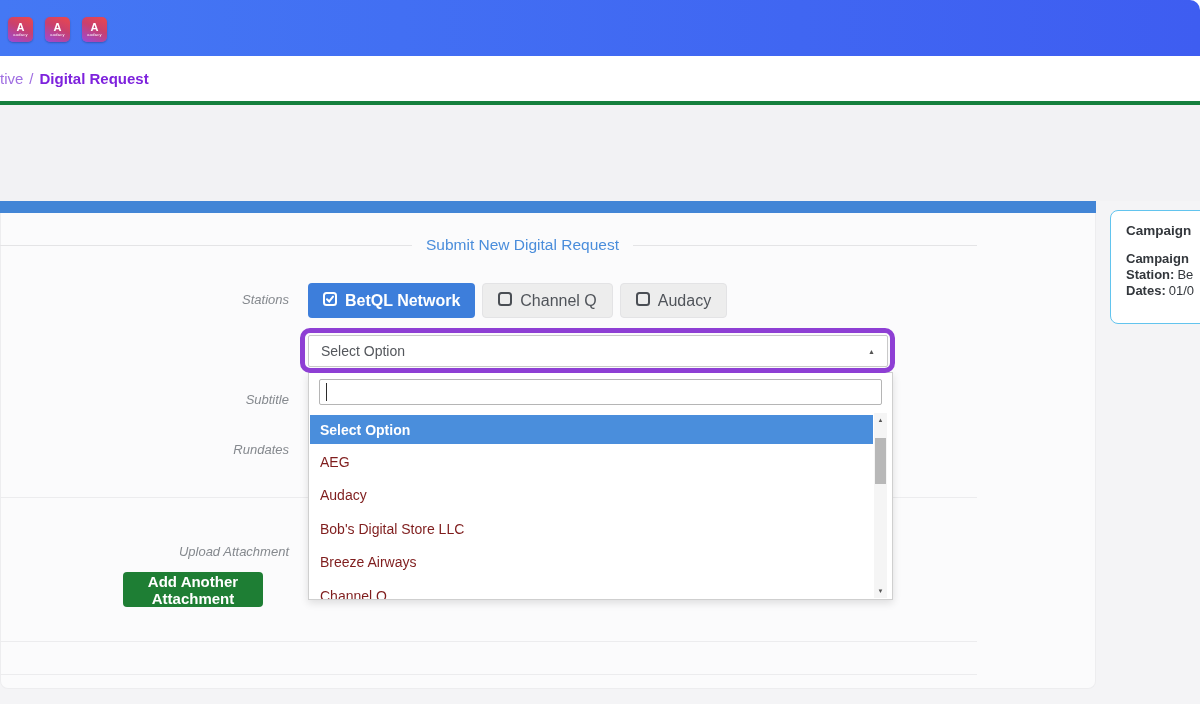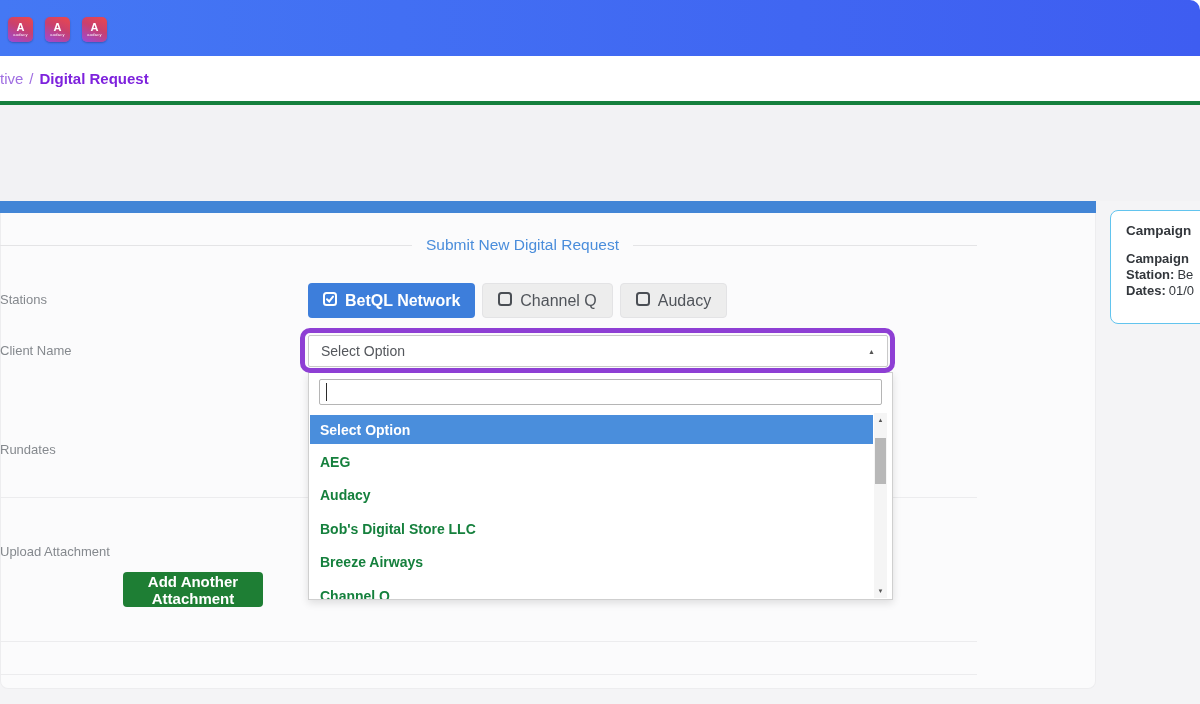--- a/index.html
+++ b/index.html
@@ -37,21 +37,21 @@
   .card-accent { position:absolute; top:201px; left:0; width:1096px; height:12px; background:#4285d6; }
 
   
   .legend-row { position:absolute; left:0; top:236px; width:977px; height:18px; display:flex; align-items:center; }
   .legend-line { height:1px; background:#e4e4e6; }
   .ll { width:412px; margin-right:14px; }
   .lr { flex:1; margin-left:14px; }
   .form-heading { font-size:15.5px; font-weight:500; color:#4a8ddb; white-space:nowrap; }
 
   
-  .flabel { position:absolute; left:0; width:289px; font-size:13px; color:#85898e; }
+  .flabel { position:absolute; left:0; width:289px; text-align:right; font-size:13px; color:#85898e;font-style:italic; }
   .lbl-stations { top:292px; } .lbl-client { top:343px; } .lbl-subtitle { top:392px; }
   .lbl-rundates { top:442px; } .lbl-upload { top:544px; }
 
   
   .station-group { position:absolute; left:308px; top:283px; height:35px; display:flex; gap:7px; }
   .station-btn { display:inline-flex; align-items:center; gap:8px; height:35px; padding:0 15px;
                  border-radius:4px; font-size:16px; cursor:pointer; white-space:nowrap; }
   .station-btn.active { background:#3d7edb; color:#fff; font-weight:600; }
   .station-btn.inactive { background:#ededed; color:#50545a; border:1px solid #e3e3e5; }
 
@@ -65,21 +65,21 @@
                      border:5px solid #8e3fd4; border-radius:10px; z-index:8; pointer-events:none; }
 
   
   .dropdown-panel { position:absolute; left:308px; top:372px; width:585px; height:228px; background:#fff;
                     border:1px solid #cfcfcf; box-shadow:0 3px 8px rgba(0,0,0,.12); z-index:5; overflow:hidden; }
   .dd-search { position:absolute; left:10px; top:6px; width:563px; height:26px;
                border:1px solid #b5b5b5; border-radius:2px; padding-left:6px; font-size:13px;
                font-family:"Liberation Sans", sans-serif; outline:none; }
   .dd-caret { position:absolute; left:17px; top:10px; width:1px; height:18px; background:#2b2b2b; }
   .opt { position:absolute; left:1px; right:19px; display:flex; align-items:center; padding-left:10px;
-         font-size:14px; color:#15803d; height:32px; cursor:pointer;font-weight:bold; }
+         font-size:14px; color:#7f1d1d; height:32px; cursor:pointer; }
   .opt.highlight { background:#4a8edc; color:#fff; font-weight:600; top:42px; height:29px; }
   .opt-1 { top:73px; } .opt-2 { top:106px; } .opt-3 { top:140px; } .opt-4 { top:173px; } .opt-5 { top:207px; }
 
   
   .dd-scroll { position:absolute; right:5px; top:40px; bottom:1px; width:13px; background:#f5f5f5; }
   .dd-scroll-btn { position:absolute; left:0; width:13px; height:14px; display:flex; align-items:center;
                    justify-content:center; font-size:6px; color:#555; cursor:pointer; }
   .dd-up { top:0; } .dd-down { bottom:0; }
   .dd-thumb { position:absolute; left:1px; top:25px; width:11px; height:46px; background:#b8b8b8; cursor:pointer; }
 
@@ -135,21 +135,21 @@
   <div class="main-card"></div>
   <div class="card-accent"></div>
 
   <div class="legend-row">
     <span class="legend-line ll"></span>
     <div class="form-heading">Submit New Digital Request</div>
     <span class="legend-line lr"></span>
   </div>
 
   <div class="flabel lbl-stations">Stations</div>
-  <div class="flabel lbl-client">Client Name</div>
+  <div class="flabel lbl-subtitle">Subtitle</div>
   <div class="flabel lbl-rundates">Rundates</div>
   <div class="flabel lbl-upload">Upload Attachment</div>
 
   <div class="station-group">
     <div class="station-btn active">
       <span>
         <svg width="14" height="14" viewBox="0 0 14 14">
             <rect x="1" y="1" width="12" height="12" rx="2.5" fill="none" stroke="#ffffff" stroke-width="2"></rect>
             <path d="M4 7.2 L6.2 9.4 L10 4.6" fill="none" stroke="#ffffff" stroke-width="2" stroke-linecap="round"></path>
           </svg>

